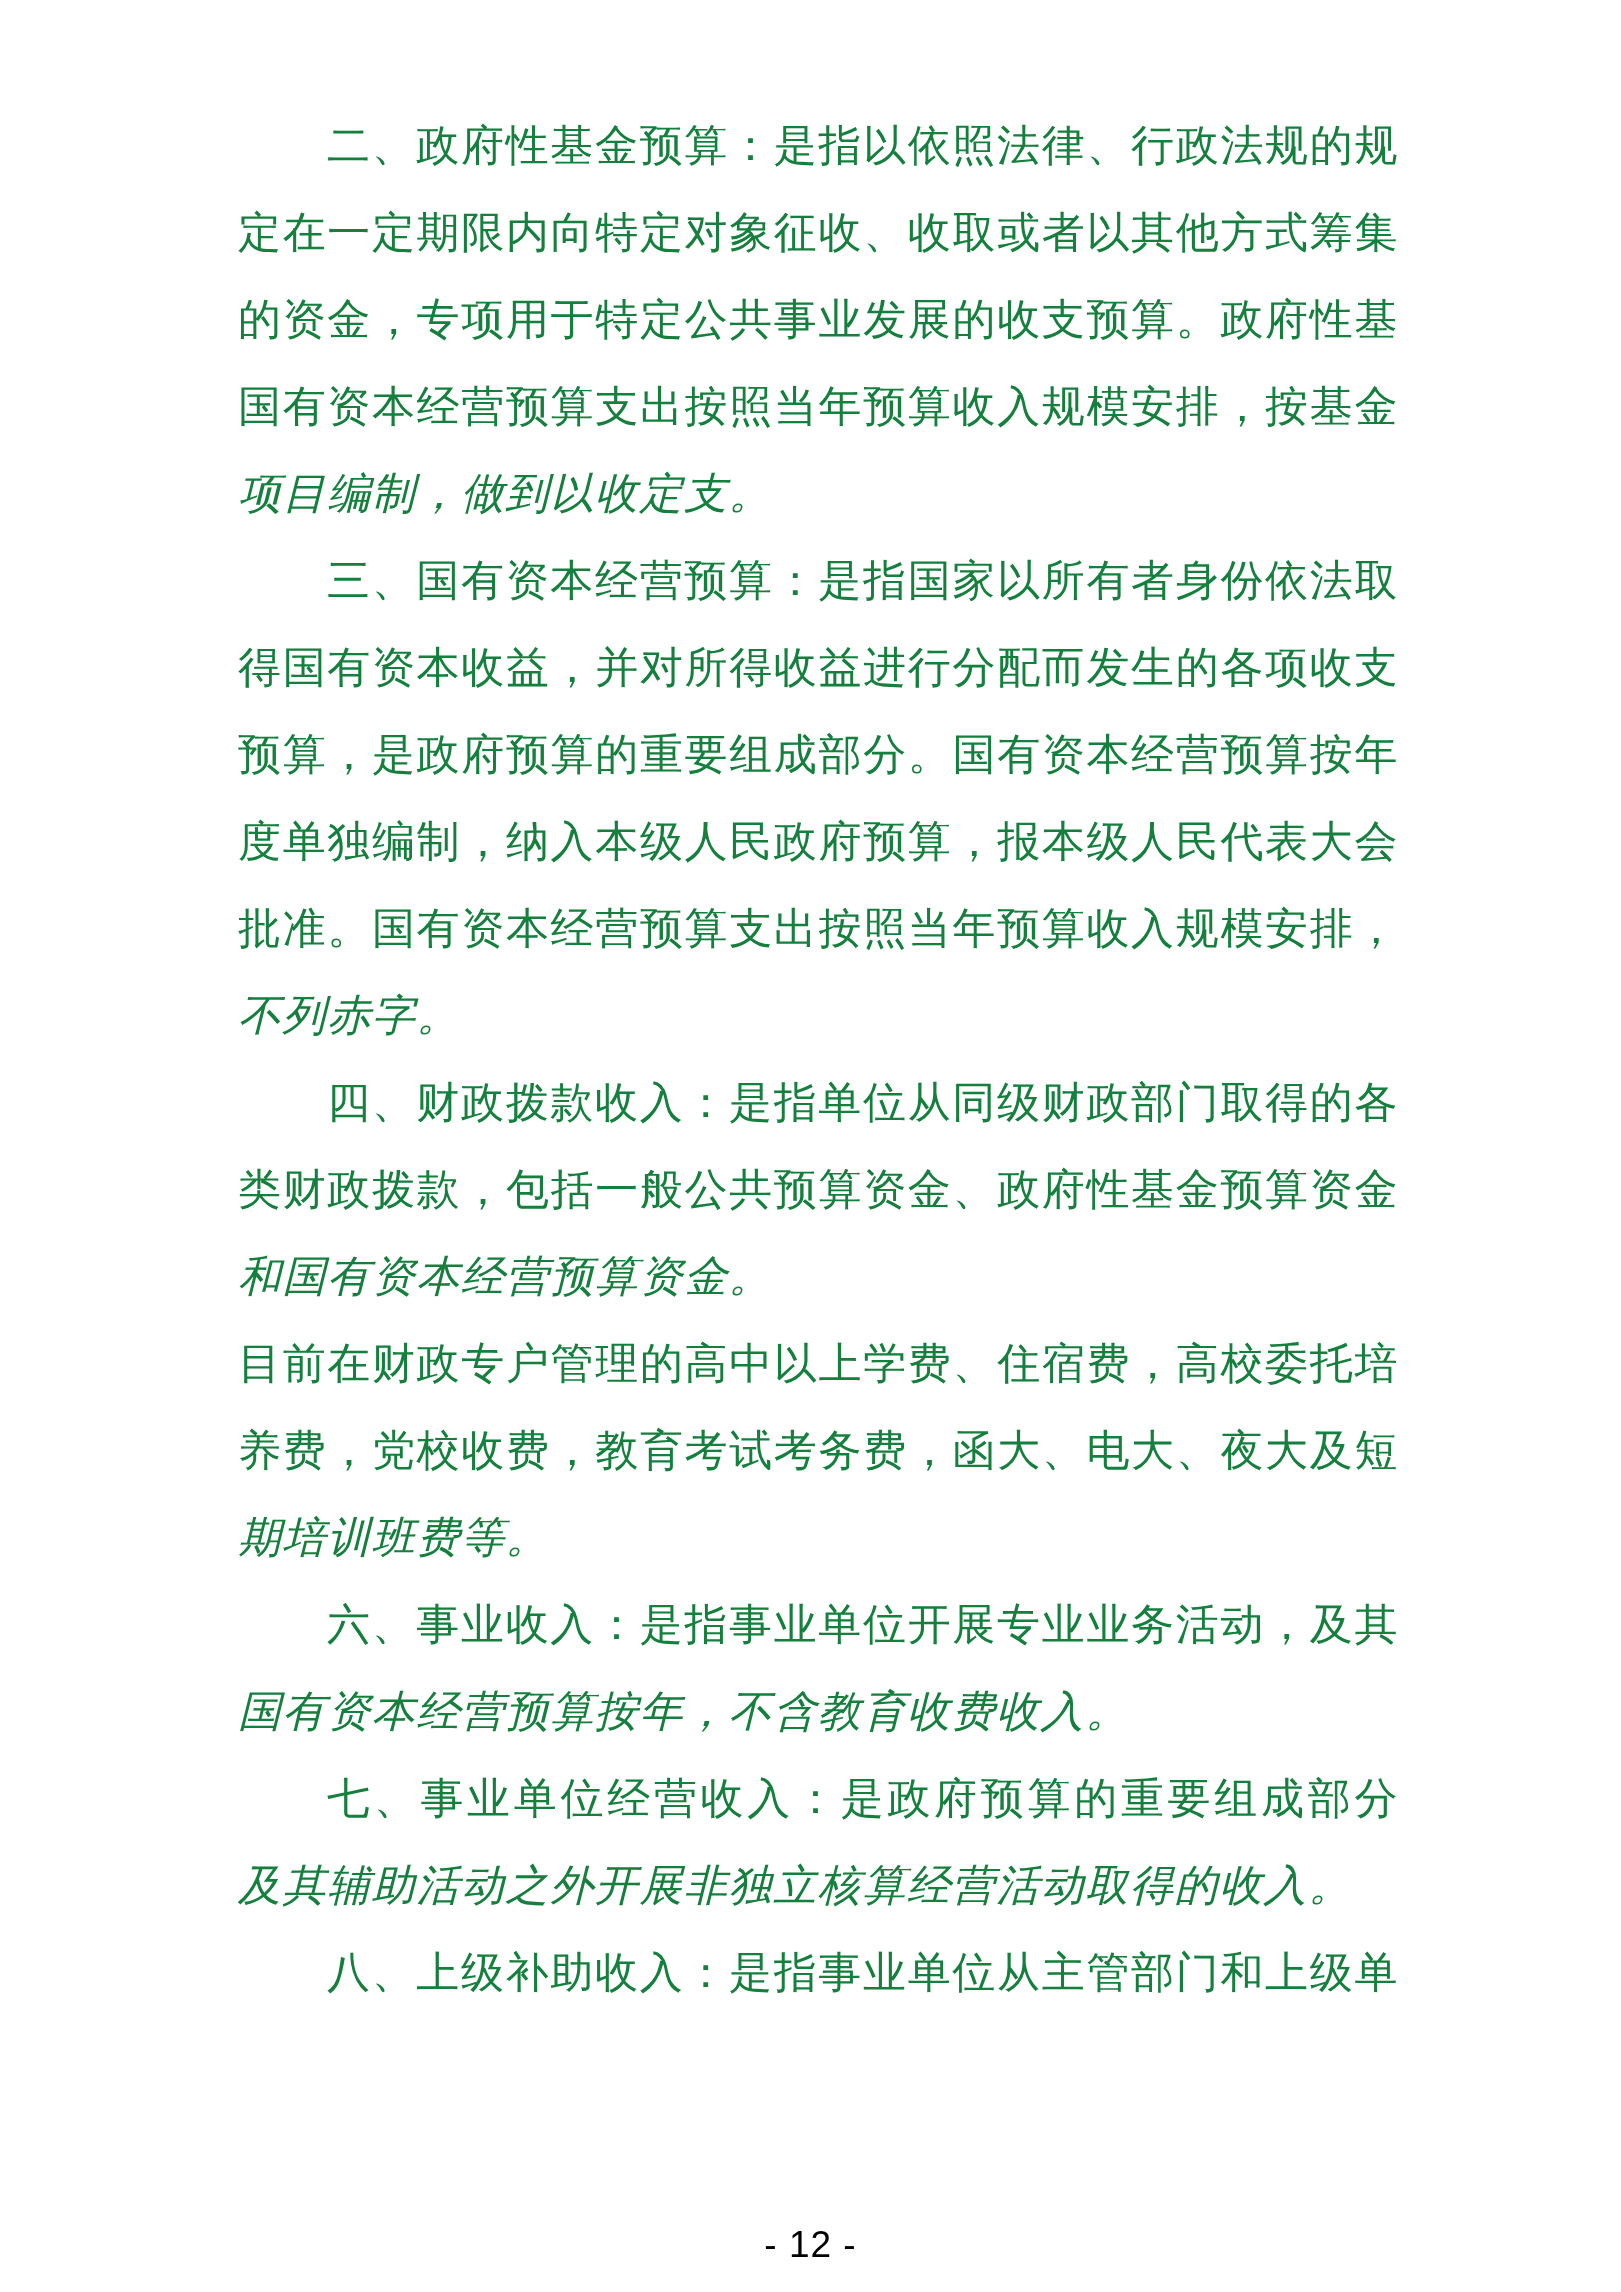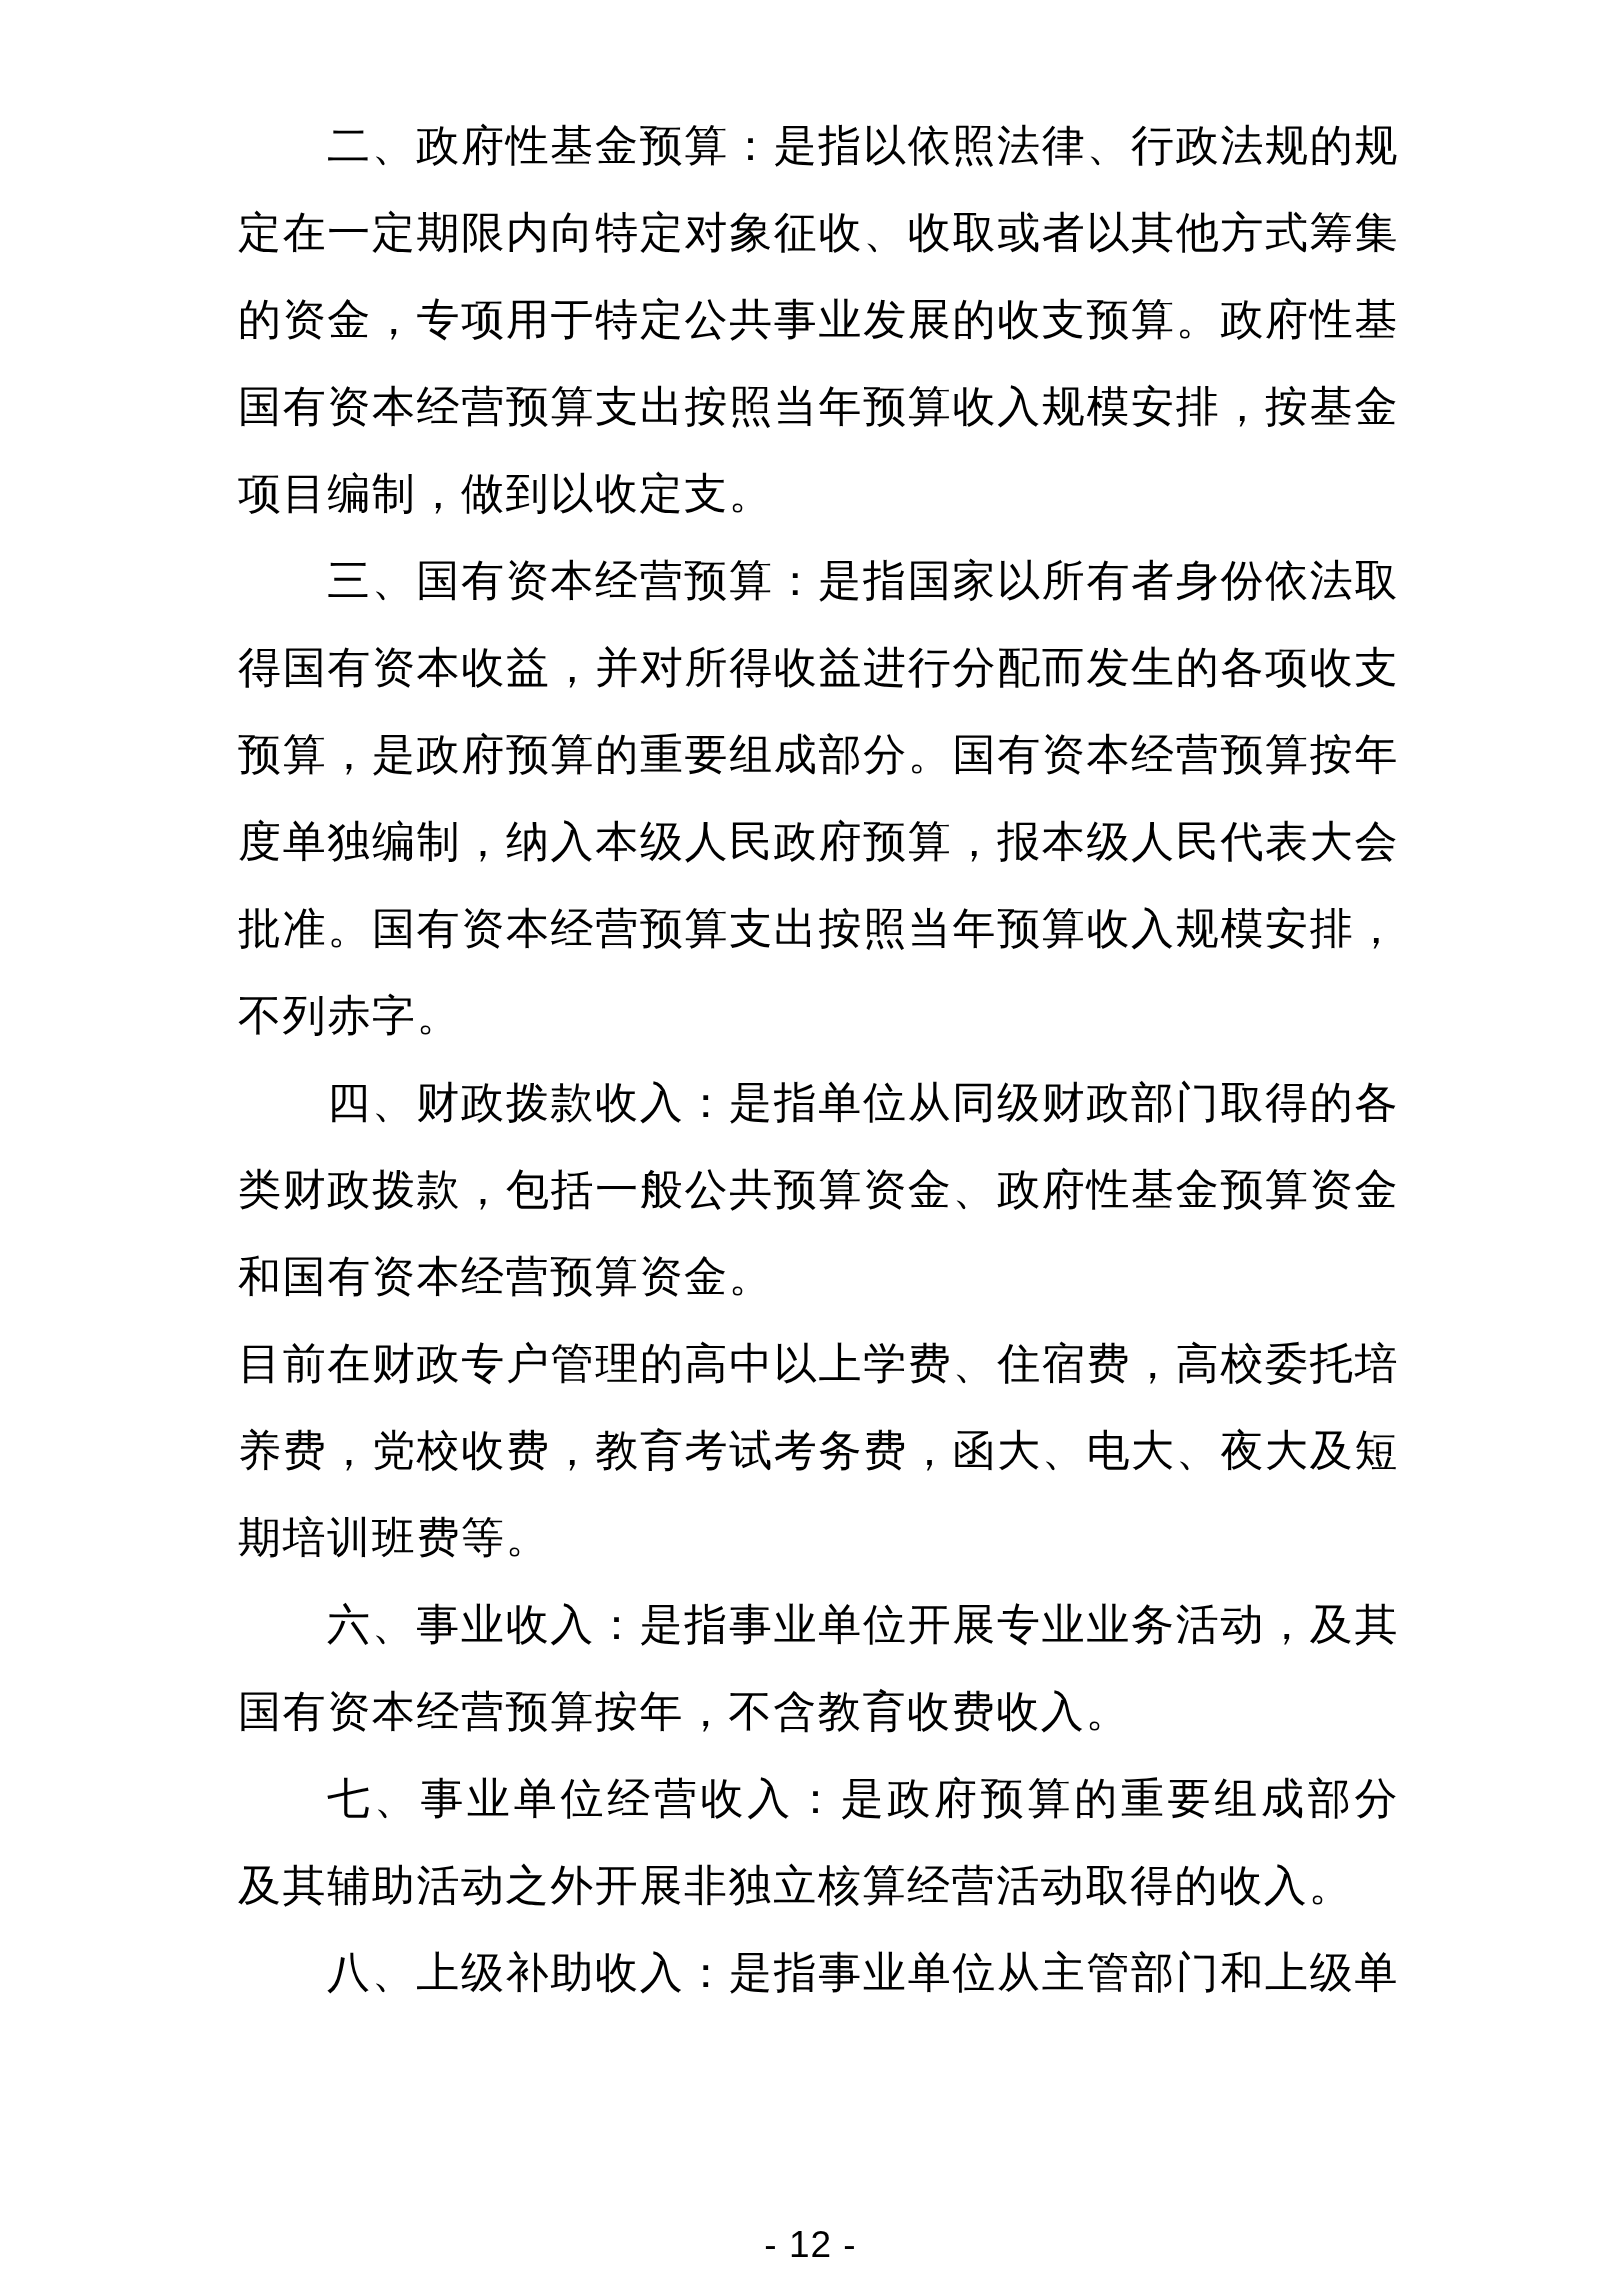--- a/index.html
+++ b/index.html
@@ -21,38 +21,39 @@
     overflow: hidden;
   }
   .text-block {
     position: absolute;
     left: 238px;
     top: 102px;
     width: 1161px;
     font-size: 43px;
     line-height: 87px;
     letter-spacing: 1.6px;
-    color: #000000;
+    color: #15803d;
   }
   .para {
     margin: 0;
     padding: 0;
   }
   .line {
     text-align: justify;
     text-align-last: justify;
     text-justify: inter-character;
     height: 87px;
     overflow: hidden;
   }
   .line.indent {
     padding-left: 89px;
   }
   .line.end {
     text-align-last: left;
+    font-style: italic;
   }
   .footer {
     position: absolute;
     left: 0;
     top: 2225px;
     width: 1621px;
     text-align: center;
     font-family: Liberation Sans, sans-serif;
     font-size: 37px;
     line-height: 39px;

